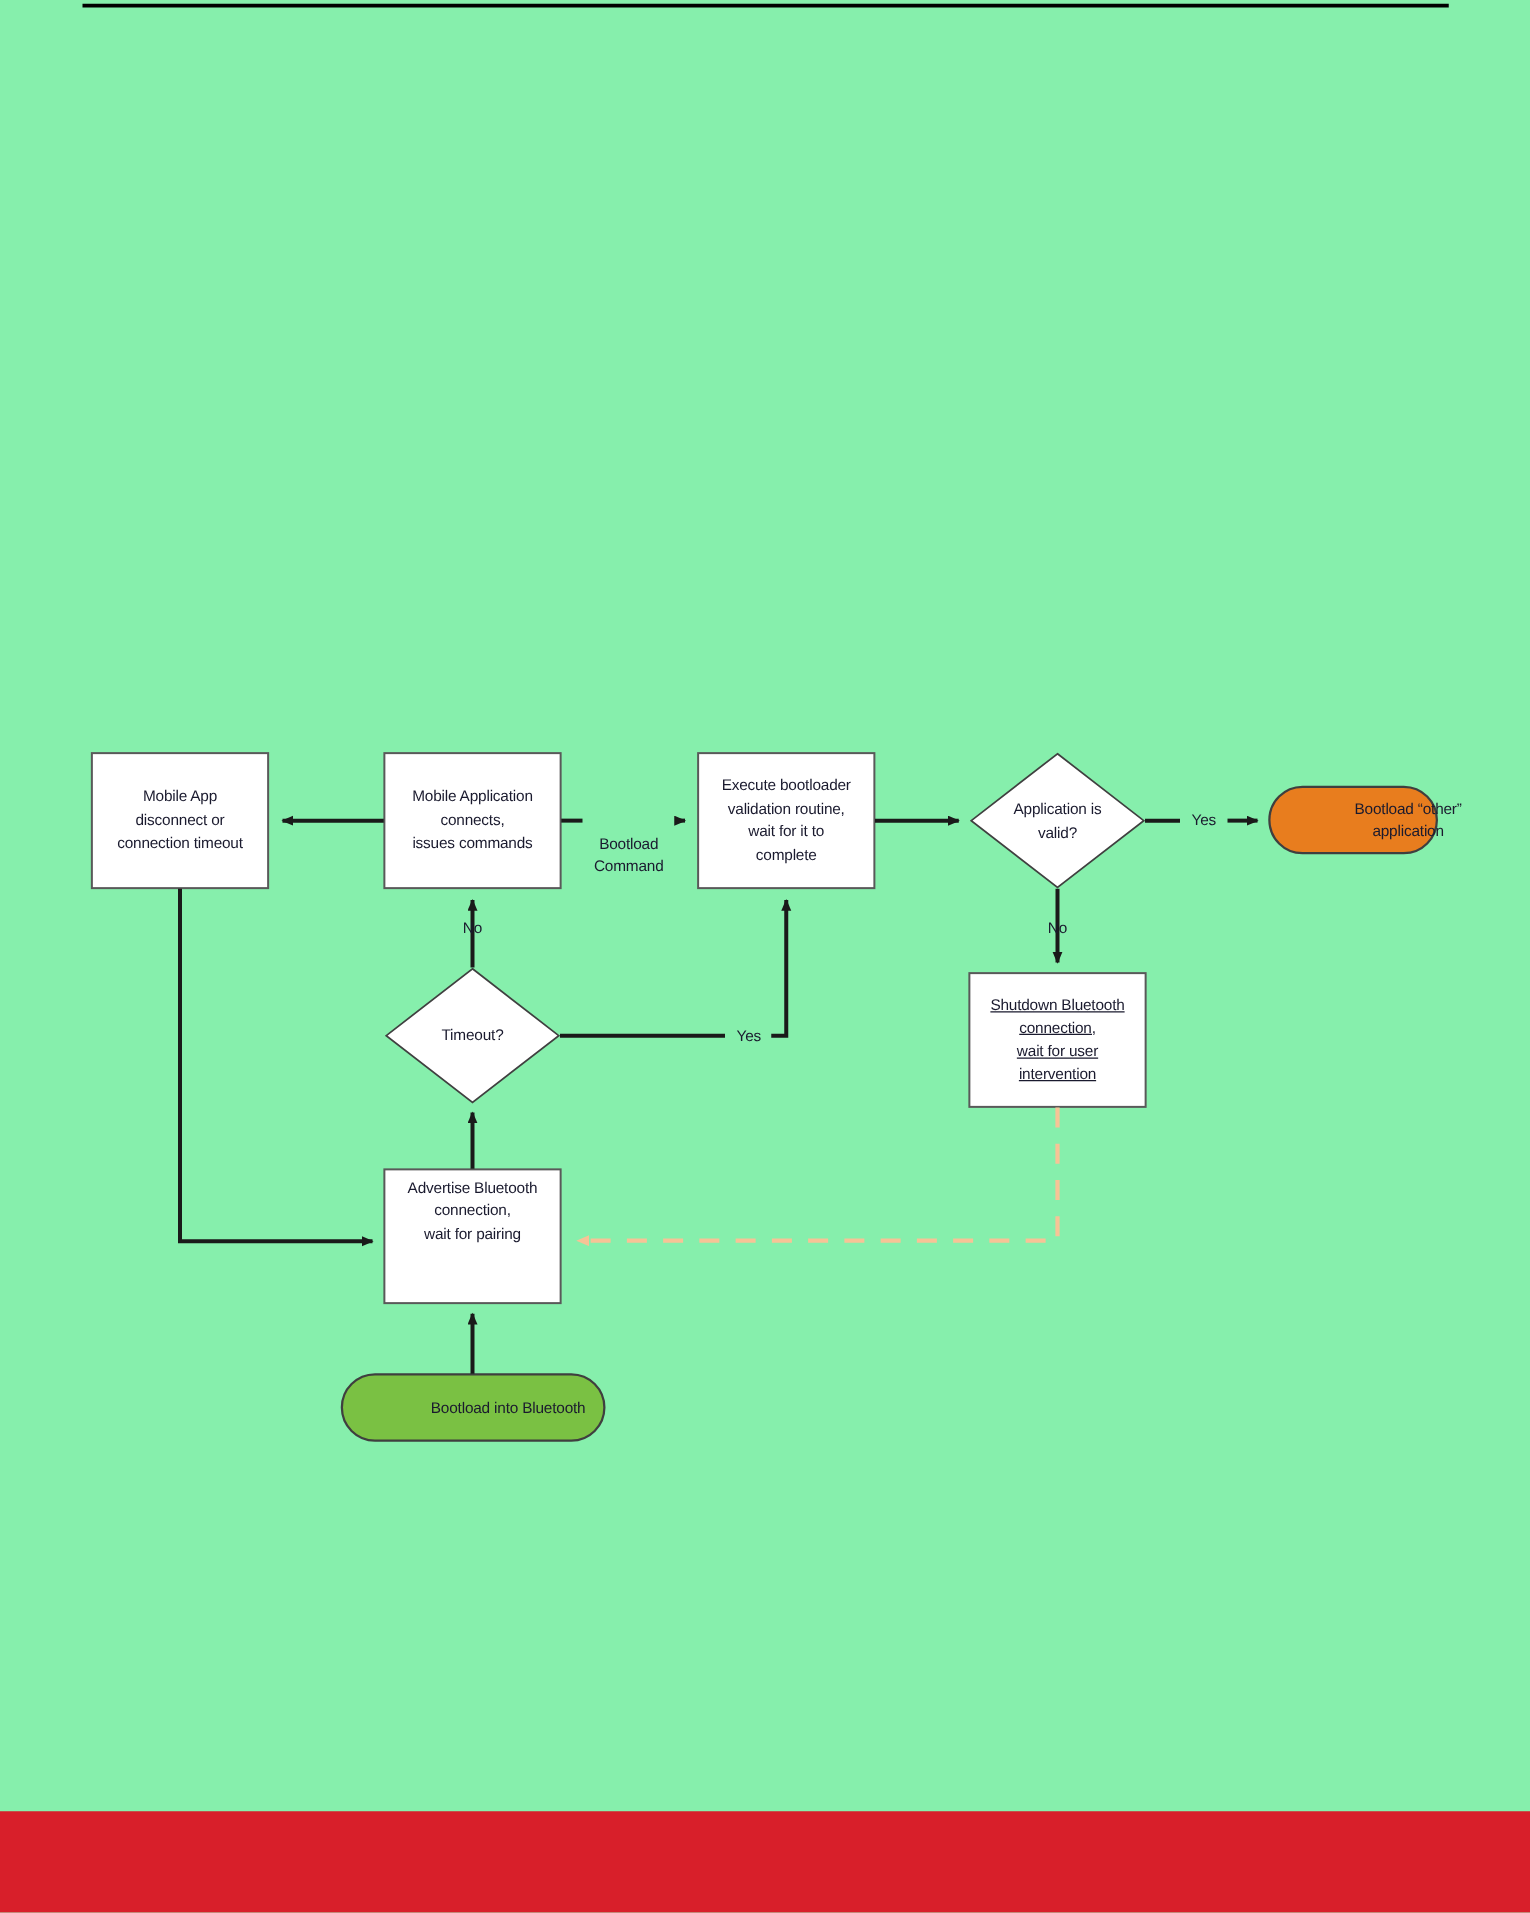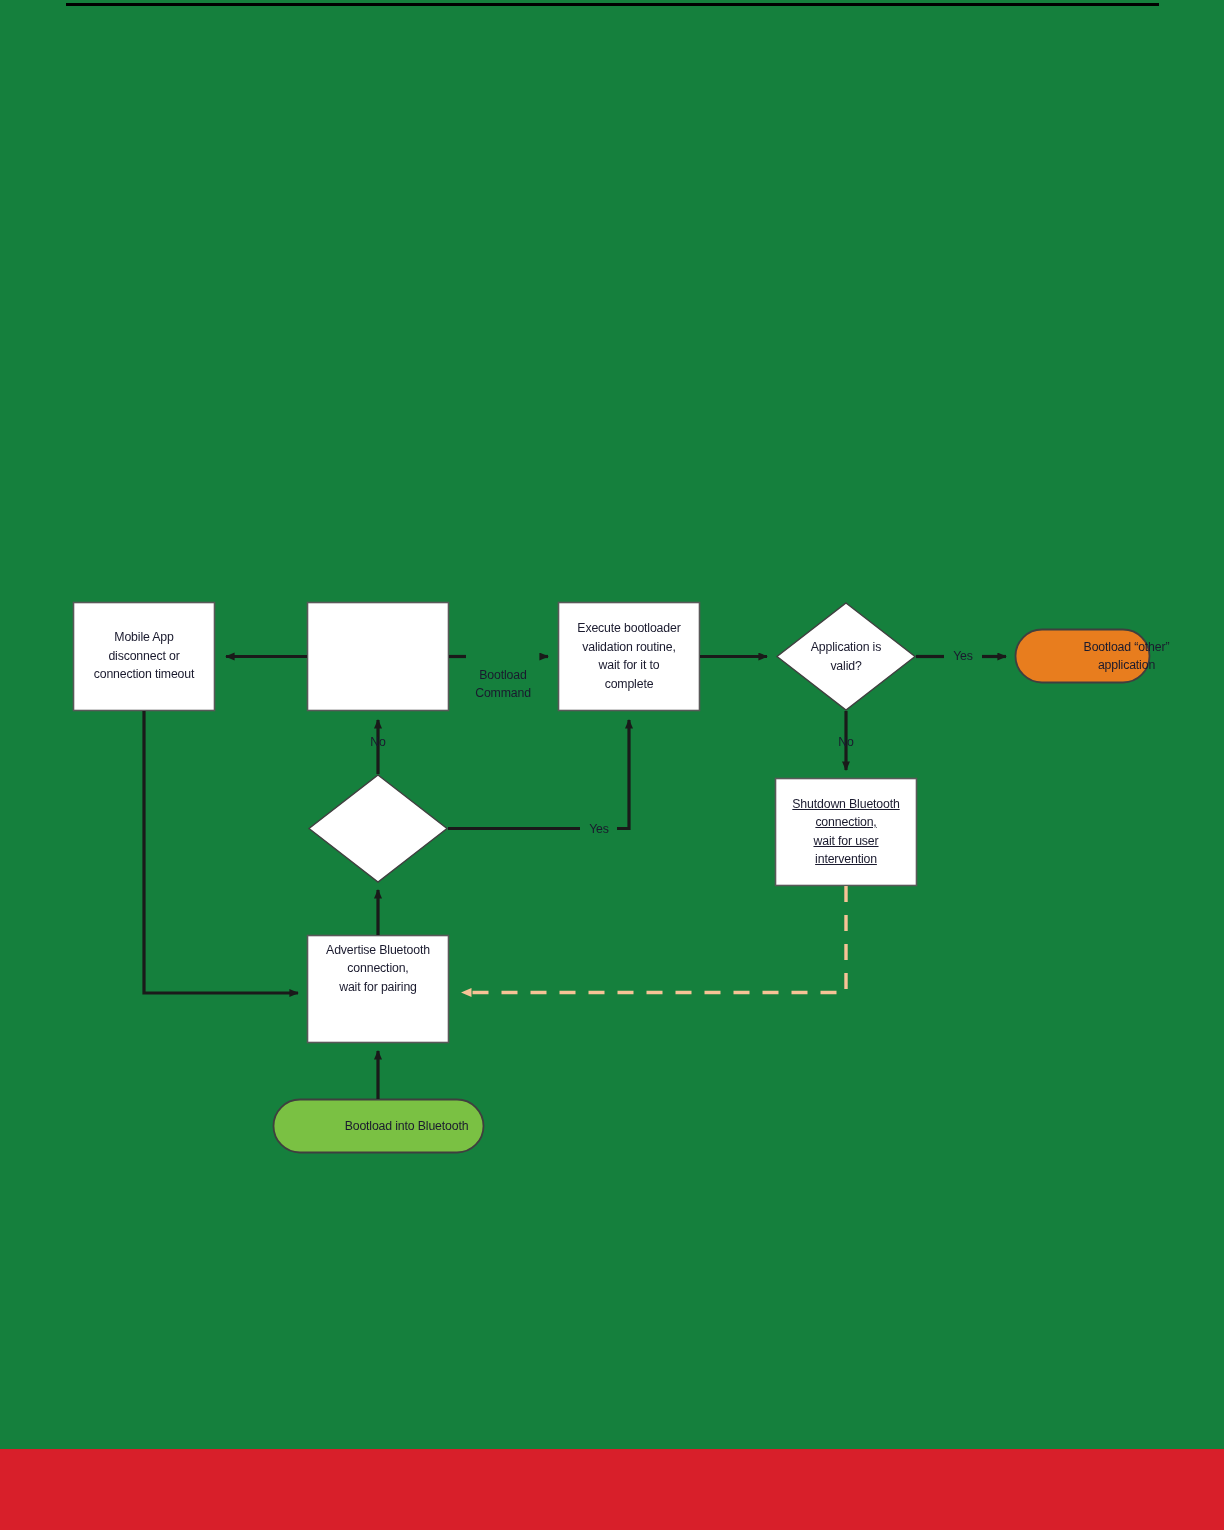--- a/index.html
+++ b/index.html
@@ -12,21 +12,21 @@
     height: 1530px;
     position: relative;
     font-family: "Liberation Sans", sans-serif;
     overflow: hidden;
   }
   #page {
     position: absolute;
     left: 0; top: 0;
     width: 1224px;
     height: 1530px;
-    background: #15803d;
+    background: #86efac;
   }
   .top-rule {
     position: absolute;
     left: 66px;
     top: 3px;
     width: 1093px;
     height: 3px;
     background: #000000;
   }
   .bottom-band {
@@ -146,32 +146,36 @@
 
     <path d="M378,1099 L378,1051" fill="none" stroke="#1a1a1a" stroke-width="3.2" marker-end="url(#arrow-solid)"></path>
 
     <path d="M846,886 L846,992.5 L462,992.5" fill="none" stroke="#f7c396" stroke-width="3.4" stroke-dasharray="16 13" stroke-linejoin="miter" marker-end="url(#arrow-dashed)"></path>
   </svg>
 
   <div class="node-label" style="left:70px; top:603px; width:148px; height:106px;">Mobile App
 disconnect or
 connection timeout</div>
 
+  <div class="node-label" style="left:305px; top:603px; width:146px; height:106px;">Mobile Application
+connects,
+issues commands</div>
 
   <div class="node-label" style="left:786px; top:604px; width:120px; height:105px;">Application is
 valid?</div>
 
   <div class="node-label" style="left:556px; top:603px; width:146px; height:106px;">Execute bootloader
 validation routine,
 wait for it to
 complete</div>
 
   <div class="node-label" style="left:1016px; top:630px; width:133px; height:52px; color:#1a1a2e;padding-left:44px;">Bootload “other”
 application</div>
 
+  <div class="node-label" style="left:320px; top:776px; width:116px; height:105px;">Timeout?</div>
 
   <div class="node-label" style="left:773px; top:779px; width:146px; height:105px;text-decoration:underline;">Shutdown Bluetooth
 connection,
 wait for user
 intervention</div>
 
   <div class="node-label" style="left:305px; top:916px; width:146px; height:105px;">Advertise Bluetooth
 connection,
 wait for pairing</div>
 

